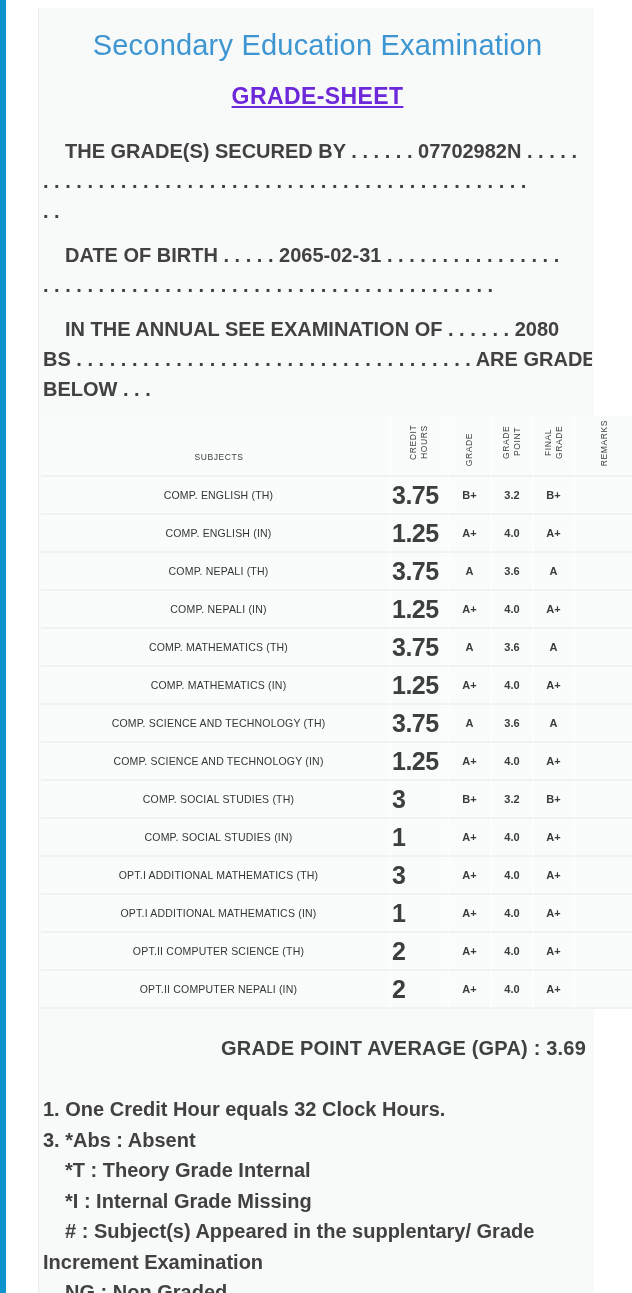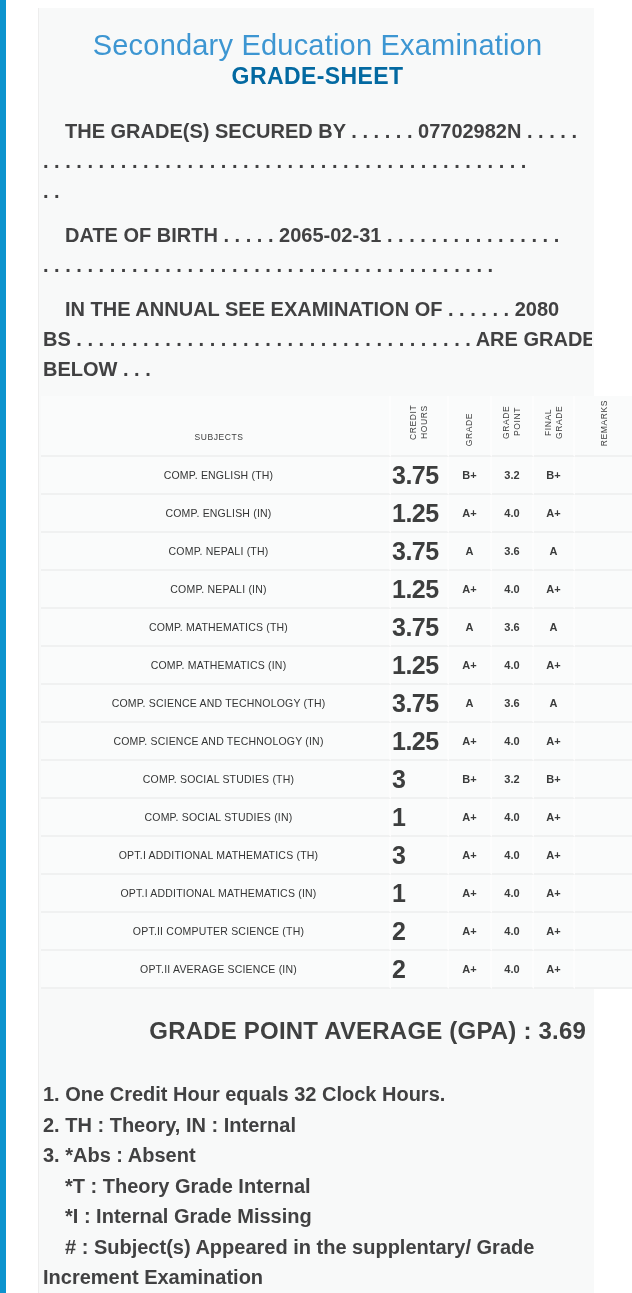--- a/index.html
+++ b/index.html
@@ -8,21 +8,21 @@
     background:#ffffff;color:#3f4040;
     font-family:"Liberation Sans","DejaVu Sans",sans-serif;
   }
   .accent{position:absolute;left:0;top:0;width:6px;height:1293px;background:#0d93ce;}
   .card{
     position:absolute;left:38px;top:8px;width:556px;height:1285px;
     background:#f8f9f9;border-left:1px solid #ededed;box-sizing:border-box;
     padding:14px 0 0 2px;
   }
   .title{margin-top:6px;text-align:center;font-size:29px;line-height:34px;color:#3d96d2;letter-spacing:0.2px;}
-  .subtitle{margin-top:0;text-align:center;font-size:23px;line-height:28px;font-weight:bold;color:#0369a1;letter-spacing:0.4px;}
+  .subtitle{margin-top:20px;text-align:center;font-size:23px;line-height:28px;font-weight:bold;color:#6d28d9;letter-spacing:0.4px;text-decoration:underline;}
   .para{margin:0 2px;font-weight:bold;font-size:20px;line-height:30px;color:#414142;}
   .para .line{white-space:nowrap;overflow:hidden;}
   .para .first{text-indent:22px;}
   .p1{margin-top:26px;}
   .p2{margin-top:14px;}
   .p3{margin-top:14px;}
 
   table.grades{margin-top:12px;width:592px;border-collapse:separate;border-spacing:0;table-layout:fixed;}
   col.w-subject{width:350px;} col.w-credit{width:58px;} col.w-grade{width:43px;}
   col.w-point{width:42px;} col.w-final{width:41px;} col.w-remarks{width:58px;}
@@ -34,21 +34,21 @@
   .vlabel{
     display:inline-block;writing-mode:vertical-rl;transform:rotate(180deg);
     max-height:48px;font-size:8.5px;line-height:11px;letter-spacing:0.6px;white-space:normal;
   }
   td{height:34px;vertical-align:middle;}
   td.c-subject{font-size:10.5px;padding-left:8px;color:#343535;letter-spacing:0.2px;text-align:center;}
   td.c-credit{font-size:25px;font-weight:bold;color:#3d3e3e;letter-spacing:-0.5px;padding-left:1px;}
   td.c-grade,td.c-point,td.c-final{font-size:11px;font-weight:bold;text-align:center;color:#3a3b3b;}
   td.c-remarks{font-size:11px;text-align:center;}
 
-  .gpa{margin-top:28px;padding-right:8px;text-align:right;font-size:24px;font-weight:bold;color:#3f4040;letter-spacing:0.2px;}
+  .gpa{margin-top:28px;padding-right:8px;text-align:right;font-size:20px;font-weight:bold;color:#3f4040;letter-spacing:0.2px;}
 
   .notes{margin:34px 4px 0 2px;font-weight:bold;font-size:20px;line-height:30.5px;color:#414142;}
   .note.indented{text-indent:22px;}
 </style>
 </head>
 <body>
 
 <div class="accent"></div>
 
 <div class="card">
@@ -191,35 +191,34 @@
         </tr>
         <tr>
           <td class="c-subject">OPT.II COMPUTER SCIENCE (TH)</td>
           <td class="c-credit">2</td>
           <td class="c-grade">A+</td>
           <td class="c-point">4.0</td>
           <td class="c-final">A+</td>
           <td class="c-remarks"></td>
         </tr>
         <tr>
-          <td class="c-subject">OPT.II AVERAGE SCIENCE (IN)</td>
+          <td class="c-subject">OPT.II COMPUTER NEPALI (IN)</td>
           <td class="c-credit">2</td>
           <td class="c-grade">A+</td>
           <td class="c-point">4.0</td>
           <td class="c-final">A+</td>
           <td class="c-remarks"></td>
         </tr>
     </tbody>
   </table>
 
   <div class="gpa">GRADE POINT AVERAGE (GPA) : 3.69</div>
 
   <div class="notes">
     <div class="note">1. One Credit Hour equals 32 Clock Hours.</div>
-    <div class="note">2. TH : Theory, IN : Internal</div>
     <div class="note">3. *Abs : Absent</div>
     <div class="note indented">*T : Theory Grade Internal</div>
     <div class="note indented">*I : Internal Grade Missing</div>
     <div class="note indented"># : Subject(s) Appeared in the supplentary/ Grade Increment Examination</div>
     <div class="note indented">NG : Non Graded</div>
   </div>
 
 </div>
 
 </body></html>

